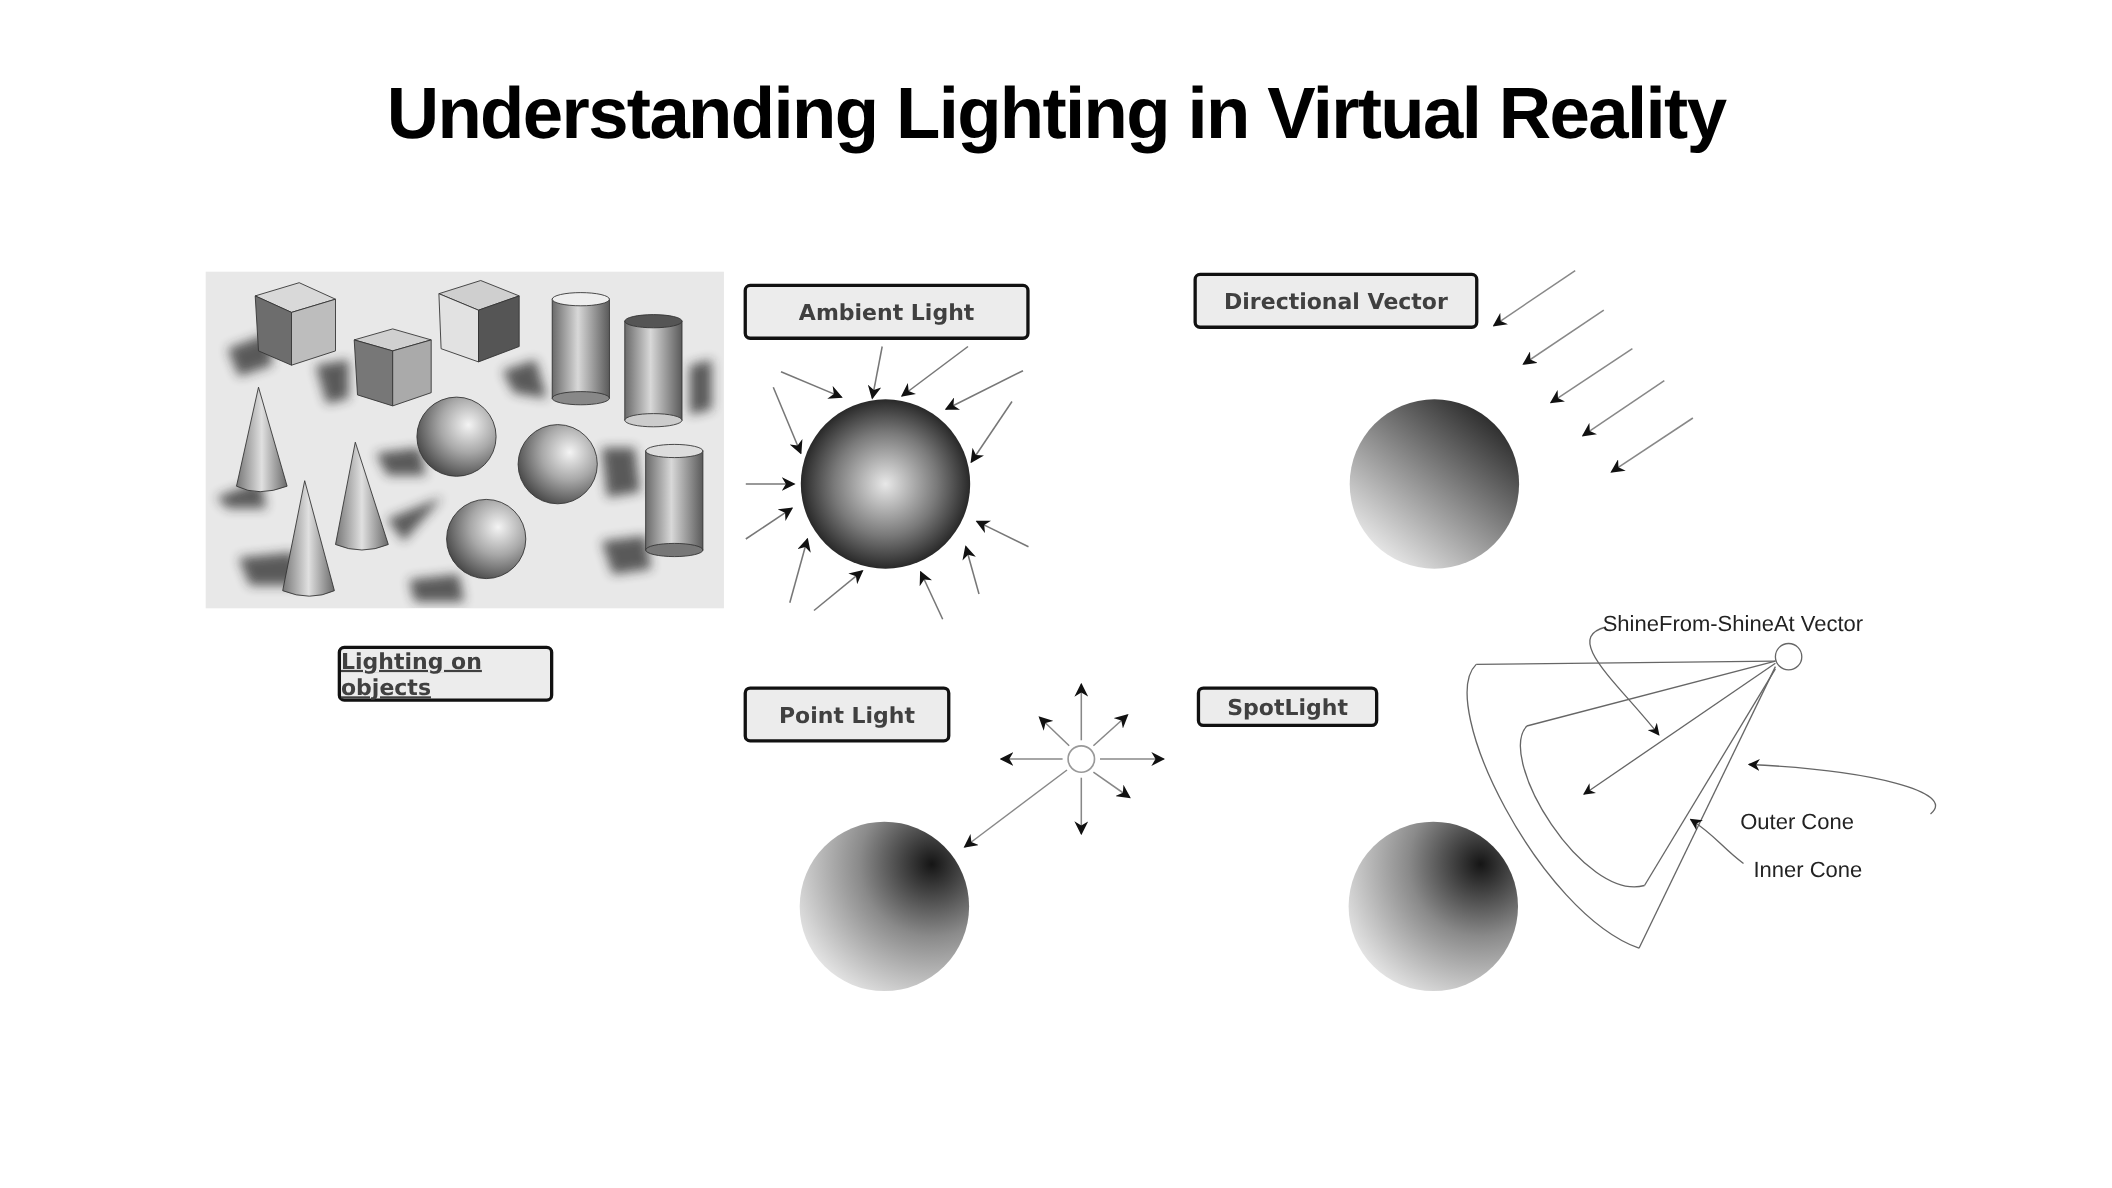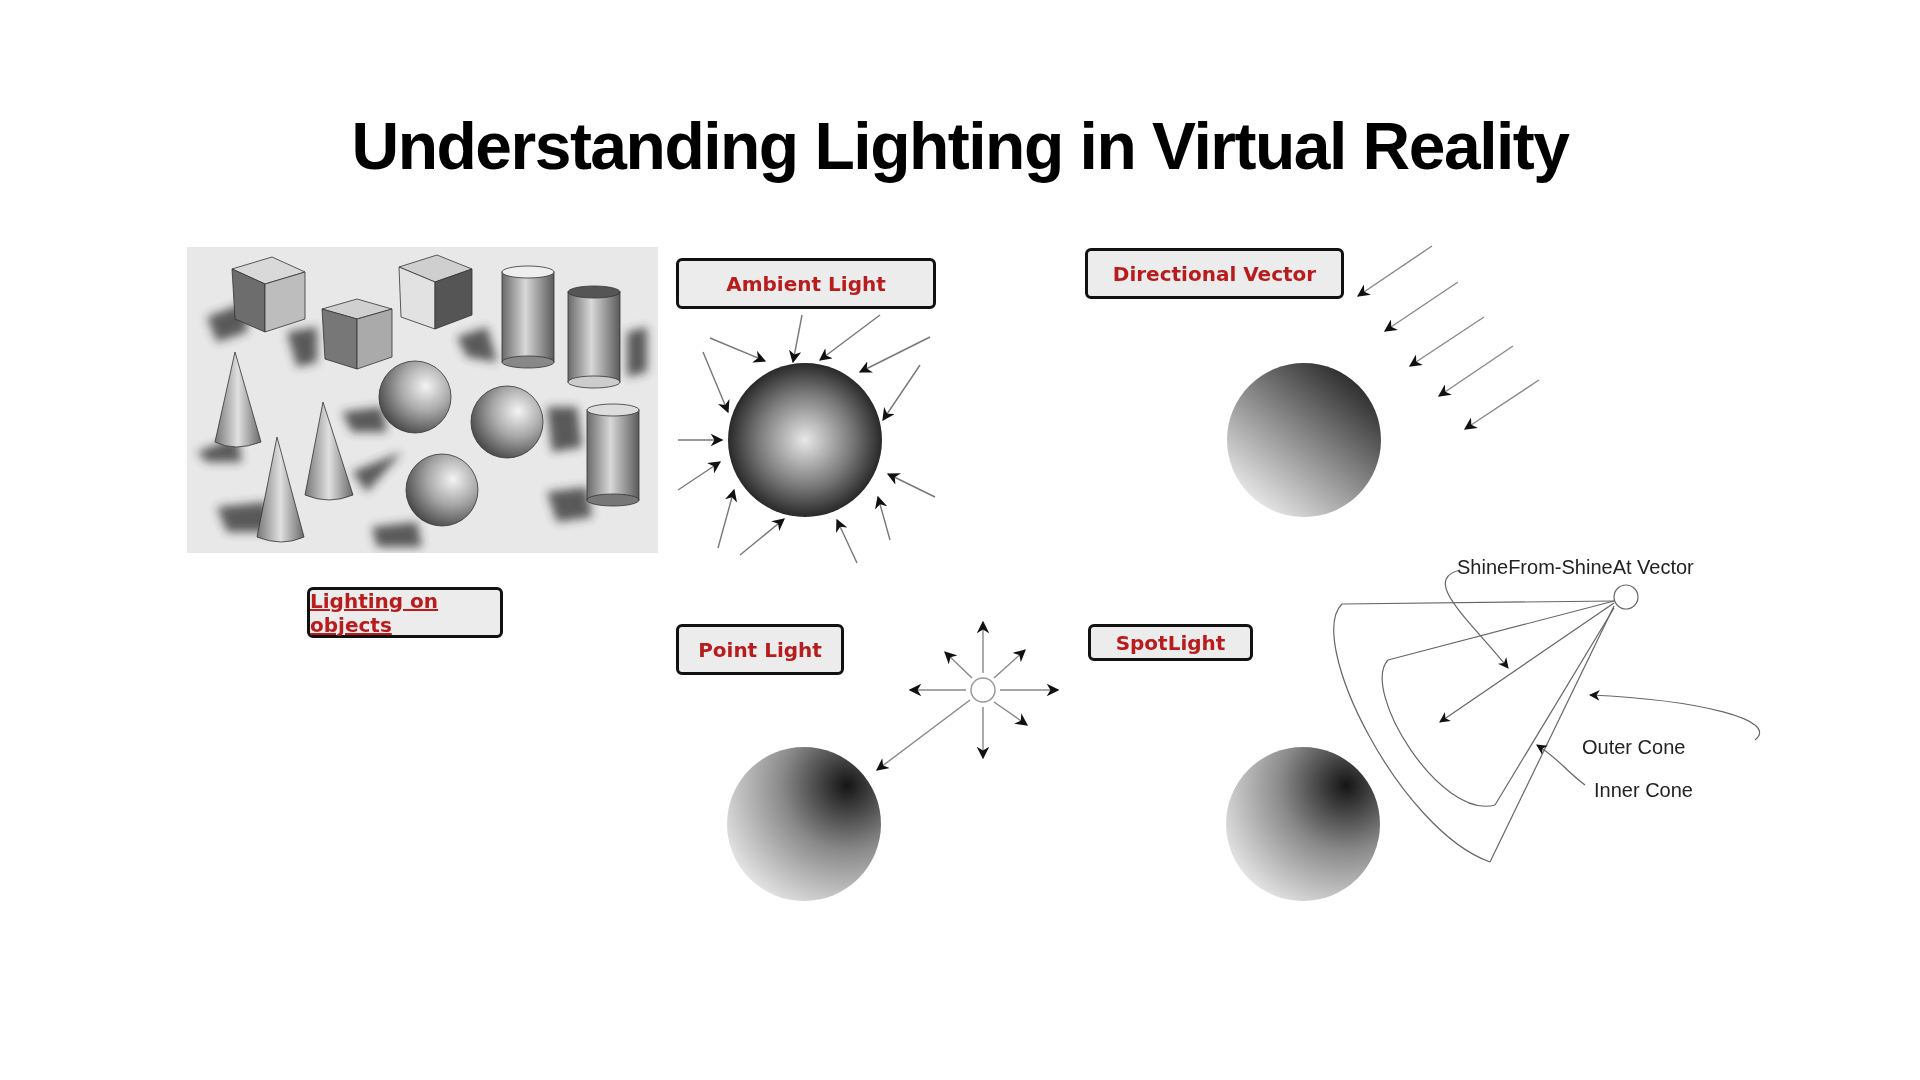--- a/index.html
+++ b/index.html
@@ -1,25 +1,25 @@
 <!DOCTYPE html>
 <html><head>
 <meta charset="utf-8">
 <style>
   html, body { margin: 0; padding: 0; background: #ffffff; }
   body { width: 1920px; height: 1080px; position: relative; overflow: hidden; font-family: "DejaVu Sans", sans-serif; }
   .title {
     position: absolute; left: 0; top: 62px; width: 1920px; text-align: center;
     font-family: "Liberation Sans", sans-serif; font-weight: 700; font-size: 66px;
-    letter-spacing: -1.5px; color: #000; line-height: 80px; margin-top: 44px;
+    letter-spacing: -1.5px; color: #000; line-height: 80px;
   }
   .pill {
     position: absolute; box-sizing: border-box; border: 3px solid #111; border-radius: 6px;
     background: #ececec; display: flex; align-items: center; justify-content: center;
-    font-family: "DejaVu Sans", sans-serif; font-weight: 700; font-size: 20px; color: #b91c1c;
+    font-family: "DejaVu Sans", sans-serif; font-weight: 700; font-size: 20px; color: #404040;
   }
   .photo {
     position: absolute; left: 187px; top: 247px; width: 471px; height: 306px;
     background: #e6e6e6; overflow: hidden;
   }
   svg.layer { position: absolute; left: 0; top: 0; }
   .diagram-label { font-family: "Liberation Sans", sans-serif; font-size: 20px; fill: #222; }
 </style>
 </head>
 <body>
@@ -101,21 +101,21 @@
     </g>
   </svg>
 </div>
 
 <div class="pill" style="left:307px; top:587px; width:196px; height:51px;text-decoration:underline;">Lighting on objects</div>
 
 <div class="pill" style="left:676px; top:258px; width:260px; height:51px;">Ambient Light</div>
 
 <div class="pill" style="left:1085px; top:248px; width:259px; height:51px;">Directional Vector</div>
 
-<div class="pill" style="left:676px; top:624px; width:168px; height:51px;">Point Light</div>
+<div class="pill" style="left:676px; top:624px; width:188px; height:51px;">Point Light</div>
 
 <div class="pill" style="left:1088px; top:624px; width:165px; height:37px;">SpotLight</div>
 
 <svg class="layer" width="1920" height="1080" viewBox="0 0 1920 1080">
   <defs>
     <radialGradient id="ambG" cx="0.5" cy="0.5" r="0.55">
       <stop offset="0" stop-color="#e8e8e8"></stop>
       <stop offset="0.55" stop-color="#7a7a7a"></stop>
       <stop offset="1" stop-color="#141414"></stop>
     </radialGradient>

